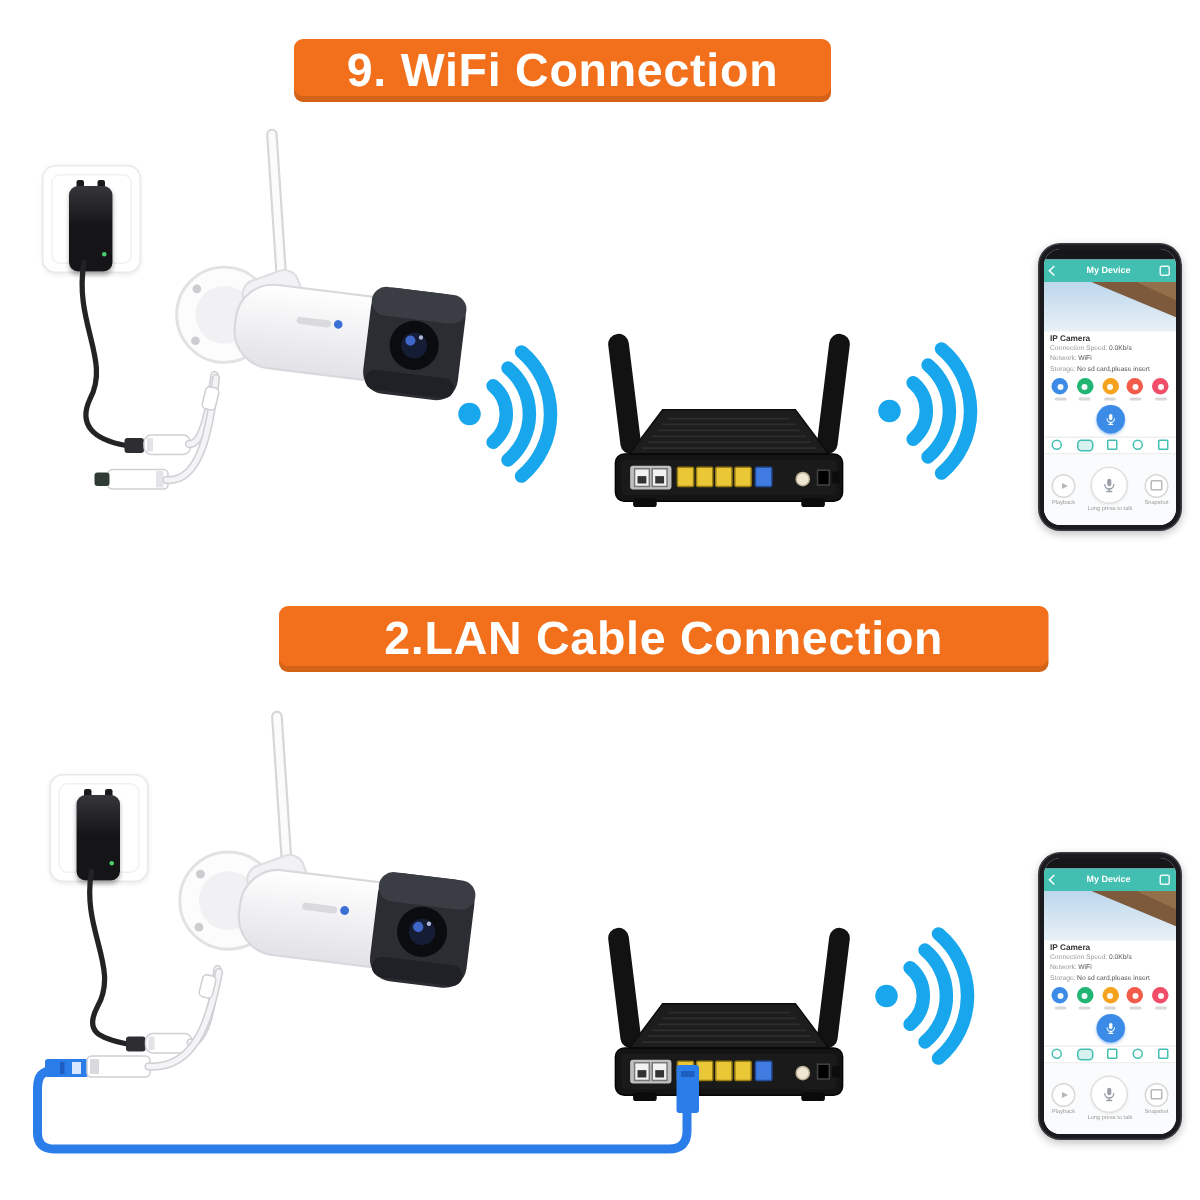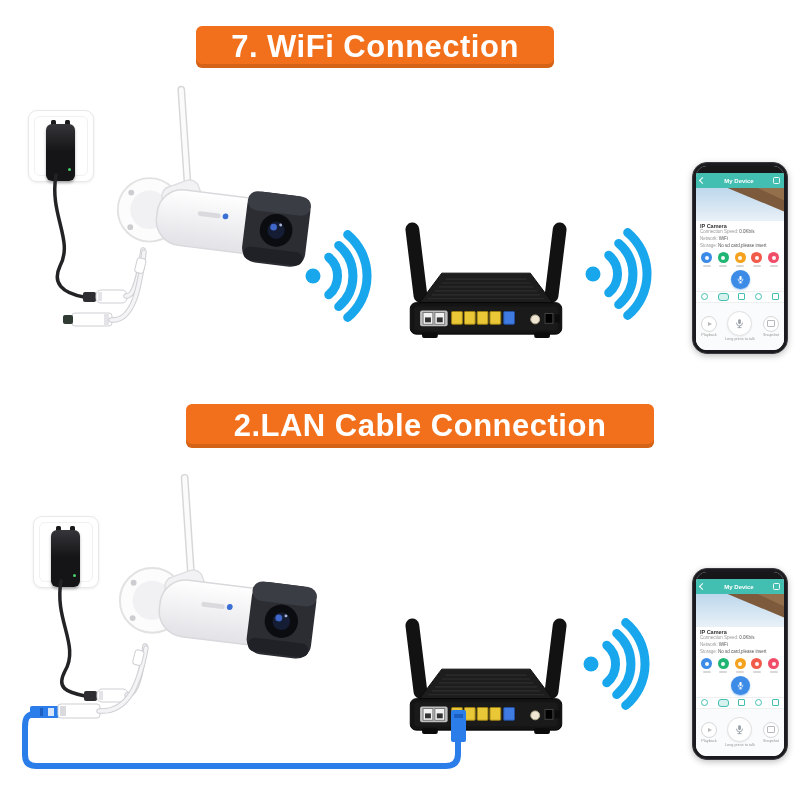--- a/index.html
+++ b/index.html
@@ -5,21 +5,21 @@
   html,body{margin:0;padding:0;background:#fff;}
   .canvas{position:relative;width:800px;height:800px;background:#fff;overflow:hidden;
           font-family:"Liberation Sans",sans-serif;}
   .defs{position:absolute;width:0;height:0;}
 
   
   .banner{position:absolute;background:#F2701B;color:#fff;font-weight:bold;font-size:31px;
           display:flex;align-items:center;justify-content:center;border-radius:6px;
           box-shadow:inset 0 -4px 0 rgba(0,0,0,.12);letter-spacing:.5px;}
   .banner-1{left:196px;top:26px;width:358px;height:42px;}
-  .banner-2{left:186px;top:404px;width:468px;height:44px;}
+  .banner-2{left:186px;top:404px;width:513px;height:44px;}
 
   
   .outlet{position:absolute;width:64px;height:70px;background:#fff;border:1px solid #e9e9ec;
           border-radius:9px;box-shadow:0 1px 3px rgba(0,0,0,.08);}
   .outlet::before{content:"";position:absolute;inset:5px;border:1px solid #f1f1f3;border-radius:6px;}
   .slot{position:absolute;width:5px;height:8px;background:#1a1a1c;border-radius:1.5px;top:9px;}
   .slot.s1{left:22px;}.slot.s2{left:36px;}
   .adapter{position:absolute;left:17px;top:13px;width:29px;height:57px;border-radius:6px;
            background:linear-gradient(180deg,#35353a,#151517 48%);box-shadow:0 2px 3px rgba(0,0,0,.3);}
   .adapter::after{content:"";position:absolute;right:4px;bottom:10px;width:3px;height:3px;
@@ -177,21 +177,21 @@
 
       <symbol id="mic" viewBox="0 0 24 24">
         <rect x="9" y="2.5" width="6" height="11" rx="3" fill="currentColor"></rect>
         <path d="M5.5 11 a6.5 6.5 0 0 0 13 0" fill="none" stroke="currentColor" stroke-width="2" stroke-linecap="round"></path>
         <line x1="12" y1="17.5" x2="12" y2="20.5" stroke="currentColor" stroke-width="2" stroke-linecap="round"></line>
         <line x1="8.5" y1="21" x2="15.5" y2="21" stroke="currentColor" stroke-width="2" stroke-linecap="round"></line>
       </symbol>
     </defs>
   </svg>
 
-  <div class="banner banner-1">7. WiFi Connection</div>
+  <div class="banner banner-1">9. WiFi Connection</div>
   <div class="banner banner-2">2.LAN Cable Connection</div>
 
   <div class="outlet outlet-1">
     <div class="slot s1"></div>
     <div class="slot s2"></div>
     <div class="adapter"></div>
   </div>
   <div class="outlet outlet-2">
     <div class="slot s1"></div>
     <div class="slot s2"></div>

